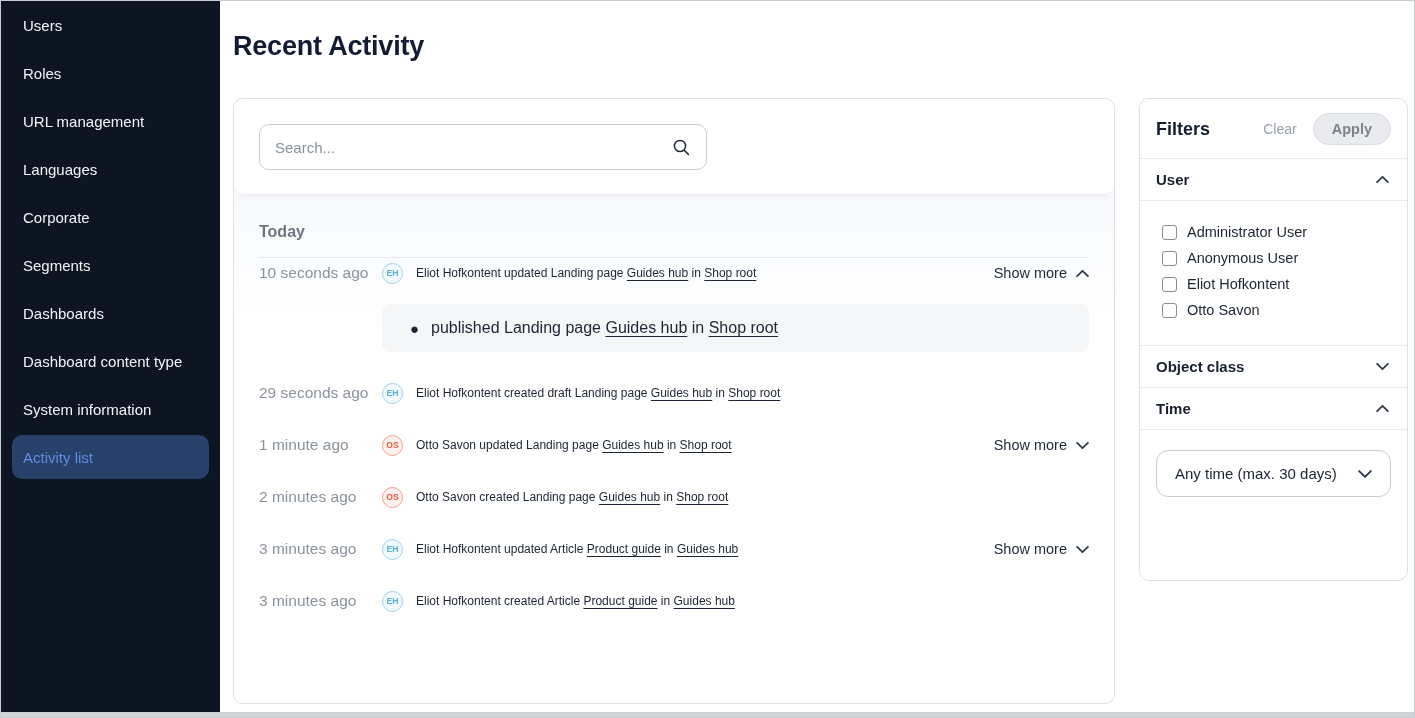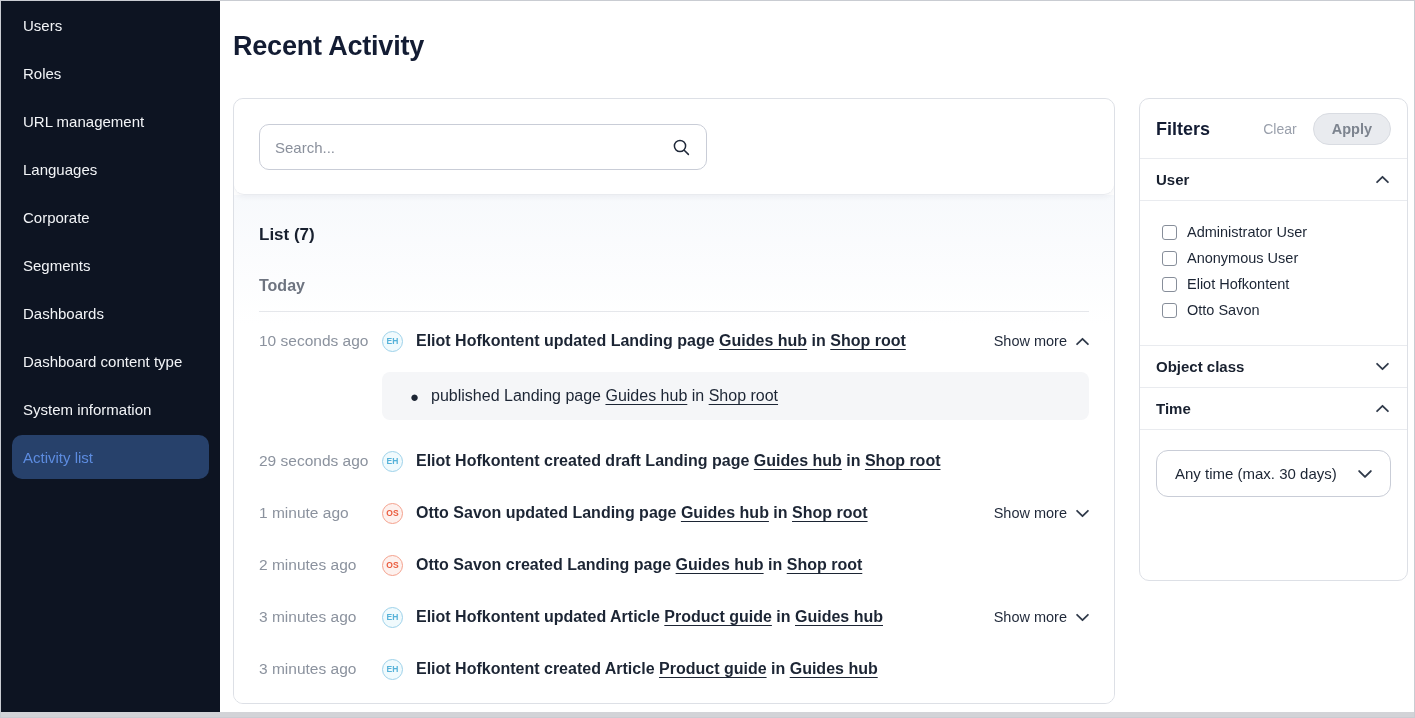--- a/index.html
+++ b/index.html
@@ -67,21 +67,21 @@
     display:flex; align-items:center; margin-top:30px; min-height:22px;
   }
   .time-cell{ width:123px; flex:0 0 auto; color:#8b929e; font-size:15.5px; }
   .avatar{
     width:21px; height:21px; border-radius:50%; flex:0 0 auto;
     display:flex; align-items:center; justify-content:center;
     font-size:8.5px; font-weight:700; margin-right:13px; letter-spacing:0.2px;
   }
   .av-blue{ background:#f0fafd; border:1px solid #9ed2ea; color:#56b2d9; }
   .av-orange{ background:#fdf1ee; border:1px solid #f4a18d; color:#ea5b3d; }
-  .row-text{ font-size:16px; color:#1c2534; flex:1; white-space:nowrap;font-weight:bold; }
+  .row-text{ font-size:12px; color:#1c2534; flex:1; white-space:nowrap; }
   .row-text a{ color:#1c2534; text-decoration:underline; text-underline-offset:3px; cursor:pointer; }
   .show-more{
     display:flex; align-items:center; gap:9px; margin-left:auto; flex:0 0 auto;
     font-size:14.5px; color:#1f2839; cursor:pointer; padding-left:16px;
   }
   .detail-box{
     margin:20px 0 0 123px; height:48px; background:#f5f6f8; border-radius:8px;
     display:flex; align-items:center; padding:0 16px 0 28px;
     font-size:16px; color:#1c2534;
   }
@@ -160,25 +160,24 @@
           <span class="chev">
             <svg width="19" height="19" viewBox="0 0 19 19" fill="none">
               <circle cx="8" cy="8" r="5.6" stroke="#1f2839" stroke-width="1.5"></circle>
               <line x1="12.2" y1="12.2" x2="16.4" y2="16.4" stroke="#1f2839" stroke-width="1.5" stroke-linecap="round"></line>
             </svg>
           </span>
         </div>
       </div>
 
       <div class="list-section">
-        <div class="list-header">List (7)</div>
         <div class="group-label">Today</div>
         <hr class="divider">
 
-        <div class="activity-row" style="margin-top:18px;">
+        <div class="activity-row" style="margin-top:4px;">
           <span class="time-cell">10 seconds ago</span>
           <span class="avatar av-blue">EH</span>
           <span class="row-text">
             <span>Eliot Hofkontent updated Landing page</span>
             <a>Guides hub</a>
             <span>in</span>
             <a>Shop root</a>
           </span>
           <span class="show-more">
             <span>Show more</span>

